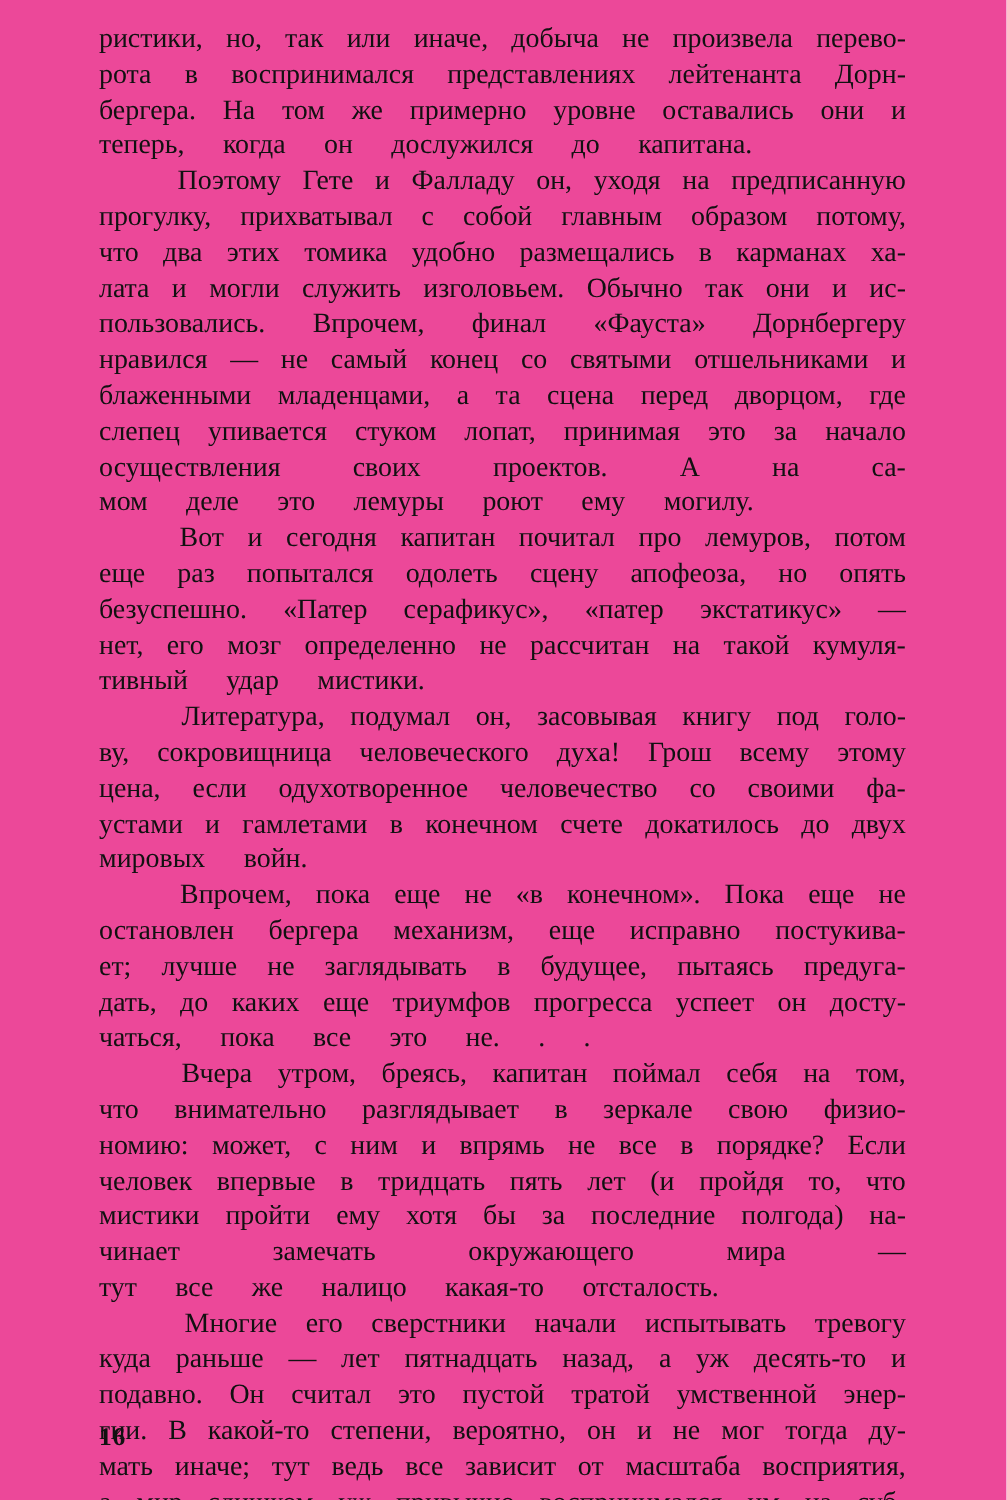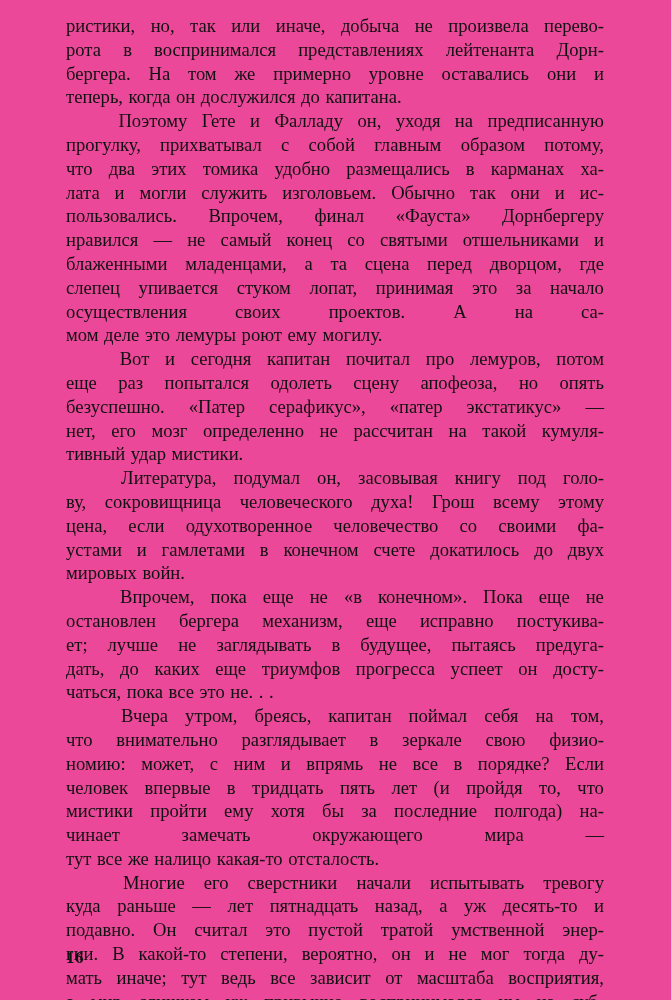--- a/index.html
+++ b/index.html
@@ -50,20 +50,21 @@
   .line > .w {
     display: block;
   }
   
   .line.just {
     justify-content: space-between;
   }
   
   .line.last {
     justify-content: flex-start;
+    gap: 20px;
   }
   .line.last > .w + .w {
     margin-left: 0.30em;
   }
   
   .line.indent::before {
     content: "";
     display: block;
     width: 38px;
     flex: 0 0 38px;

